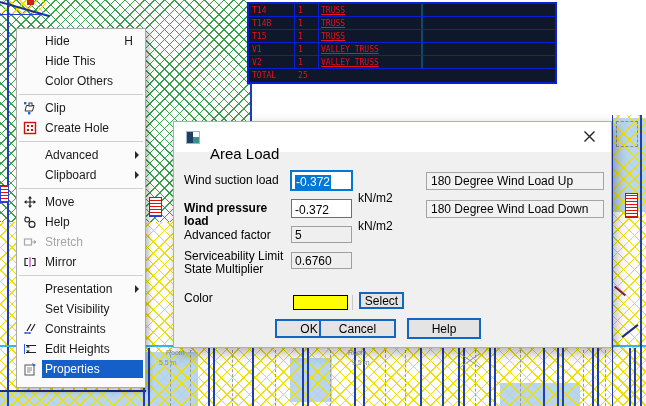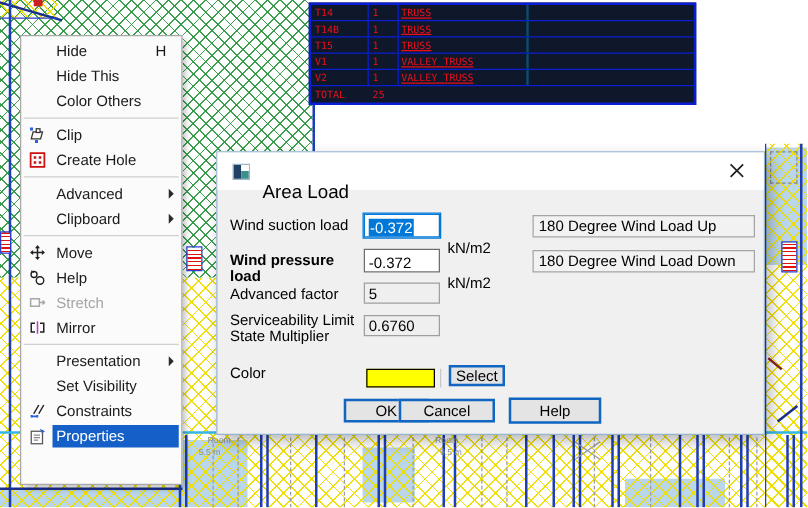--- a/index.html
+++ b/index.html
@@ -341,20 +341,33 @@
             <path d="M4 9 L8 2 M8 9 L12 2" stroke="#222" stroke-width="1.2" fill="none"></path>
             <path d="M2 11 H7" stroke="#2a5fe0" stroke-width="1.4"></path>
             <rect x="1.5" y="10" width="1.6" height="2" fill="#2a5fe0"></rect>
             <rect x="6" y="10" width="1.6" height="2" fill="#2a5fe0"></rect>
           </svg>
       </span>
       <div class="rest">
           <span class="ml">Constraints</span>
         </div>
     </div>
+    <div class="mi">
+      <span class="ico">
+        <svg width="14" height="14" viewBox="0 0 14 14">
+            <path d="M3 3.5 H13 M3 10.5 H13" stroke="#222" stroke-width="1.2"></path>
+            <path d="M5 3.5 L3 5.5 H7 Z" fill="#222"></path>
+            <path d="M5 10.5 L3 8.5 H7 Z" fill="#222"></path>
+            <path d="M1.5 2 V12" stroke="#2a5fe0" stroke-width="1"></path>
+          </svg>
+      </span>
+      <div class="rest">
+          <span class="ml">Edit Heights</span>
+        </div>
+    </div>
     <div class="mi hl">
       <span class="ico">
         <svg width="14" height="14" viewBox="0 0 14 14">
             <rect x="2" y="3" width="9" height="10" fill="#fff" stroke="#555"></rect>
             <path d="M4 6 H9 M4 8 H9 M4 10 H7.5" stroke="#888" stroke-width="1"></path>
             <path d="M9 1 L13 3 L10.5 4.5 Z" fill="#2a5fe0"></path>
           </svg>
       </span>
       <div class="rest">
           <span class="ml">Properties</span>

